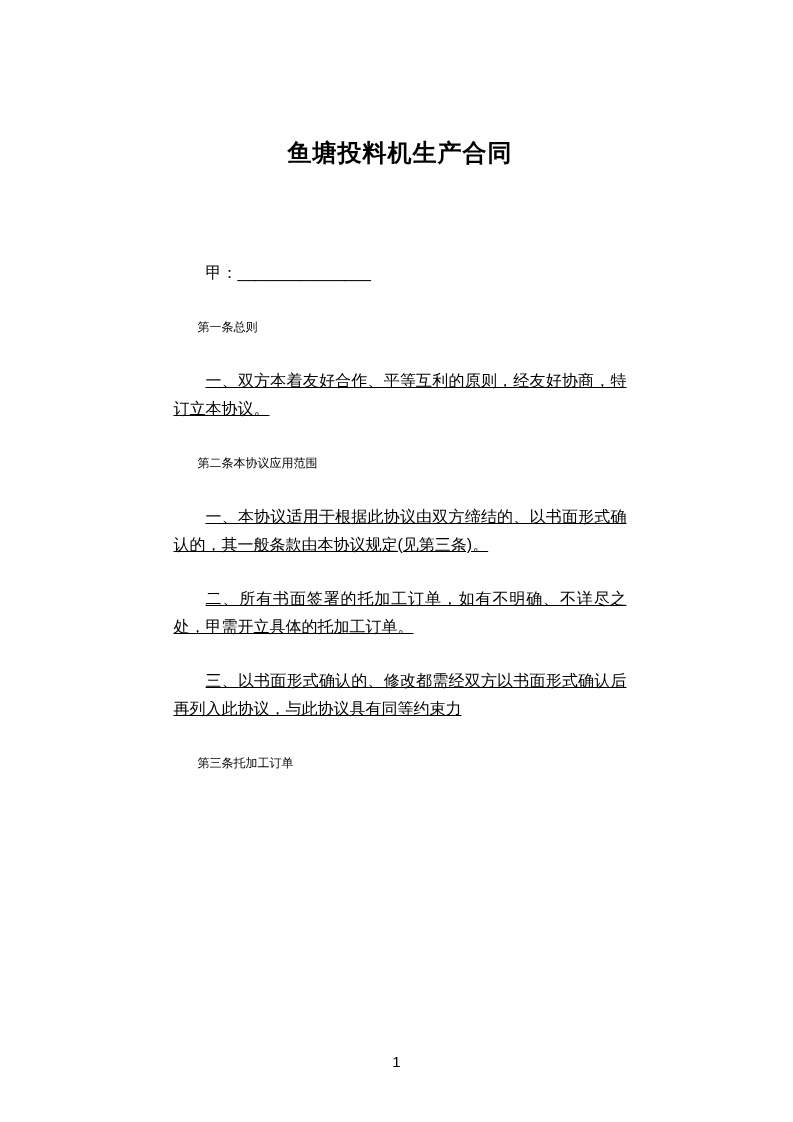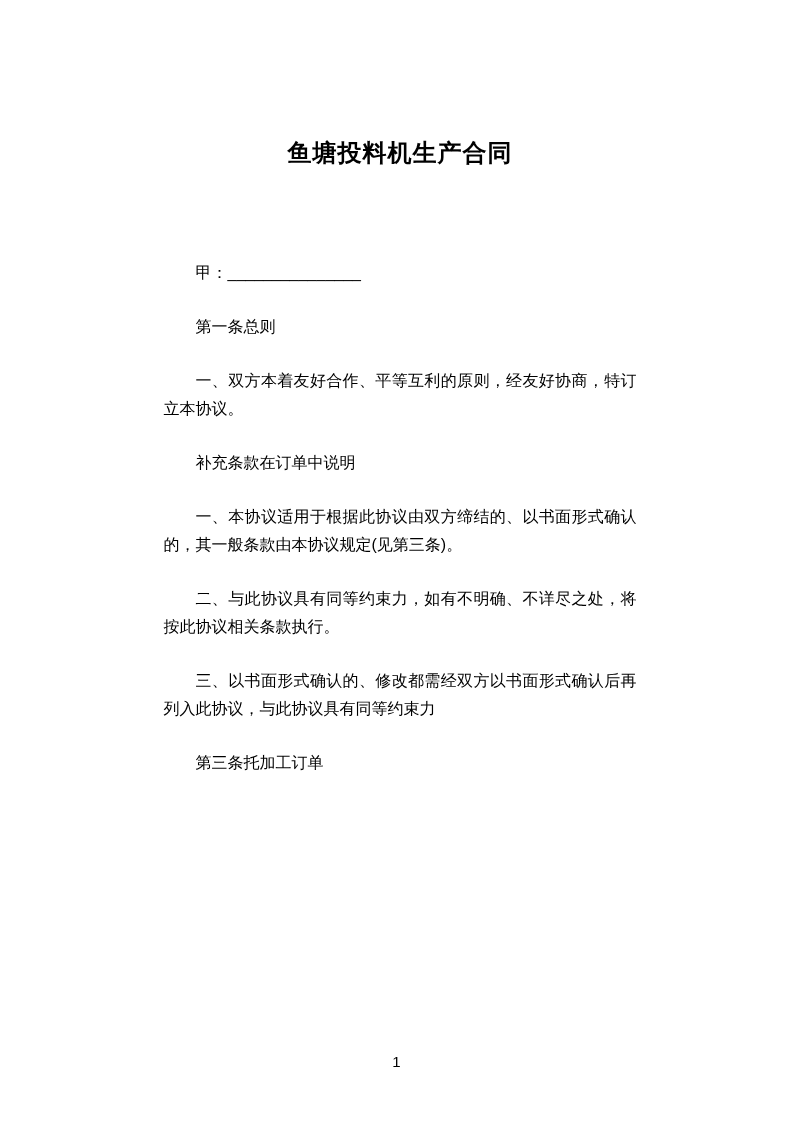--- a/index.html
+++ b/index.html
@@ -23,28 +23,29 @@
   }
   .doc-title {
     font-size: 24px;
     line-height: 33px;
     font-weight: bold;
     text-align: center;
     margin: 0 0 90px 0;
     letter-spacing: 1px;
   }
   .para, .party-line, .section-heading {
-    margin: 26px 4px;
+    margin: 26px 14px;
     text-indent: 2em;
   }
   .para {
     text-align: justify;
+    text-decoration: underline;
   }
   .section-heading {
-    font-size: 16px;
+    font-size: 12px;
     font-weight: normal;
     line-height: 28px;
   }
   .party-blank {
     letter-spacing: 0;
   }
   .page-number {
     position: absolute;
     left: 0;
     right: 0;
@@ -63,25 +64,25 @@
   <h1 class="doc-title">鱼塘投料机生产合同</h1>
 
   <p class="party-line"><span>甲：</span><span class="party-blank">_______________</span></p>
 
 
   <h2 class="section-heading">第一条总则</h2>
 
   <p class="para">一、双方本着友好合作、平等互利的原则，经友好协商，特订立本协议。</p>
 
 
-  <h2 class="section-heading">补充条款在订单中说明</h2>
+  <h2 class="section-heading">第二条本协议应用范围</h2>
 
   <p class="para">一、本协议适用于根据此协议由双方缔结的、以书面形式确认的，其一般条款由本协议规定(见第三条)。</p>
 
-  <p class="para">二、与此协议具有同等约束力，如有不明确、不详尽之处，将按此协议相关条款执行。</p>
+  <p class="para">二、所有书面签署的托加工订单，如有不明确、不详尽之处，甲需开立具体的托加工订单。</p>
 
   <p class="para">三、以书面形式确认的、修改都需经双方以书面形式确认后再列入此协议，与此协议具有同等约束力</p>
 
   <h2 class="section-heading">第三条托加工订单</h2>
 
 
   <div class="page-number">1</div>
 
 </div>
 

